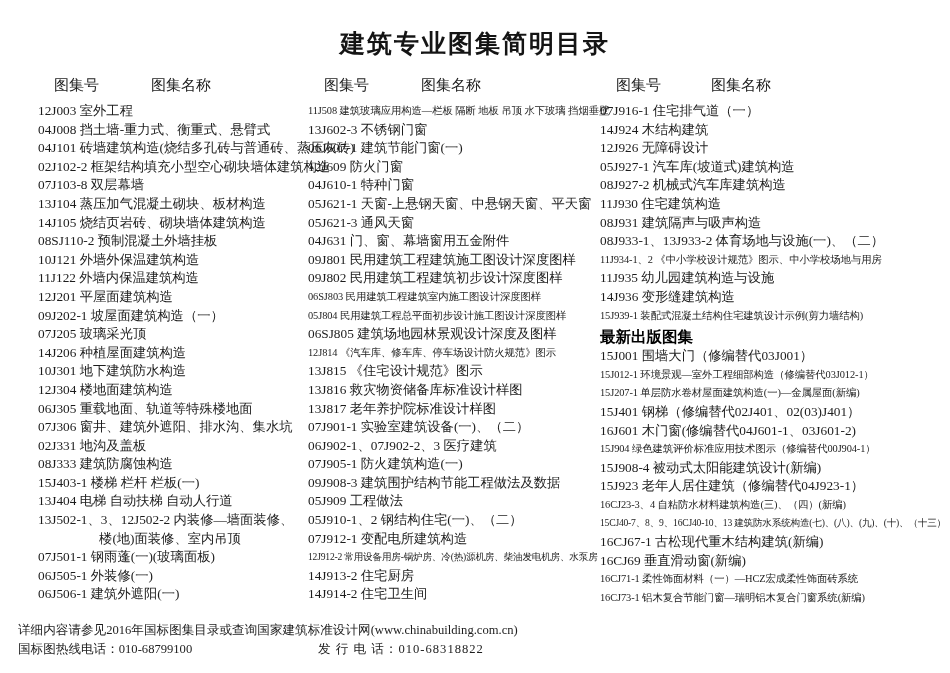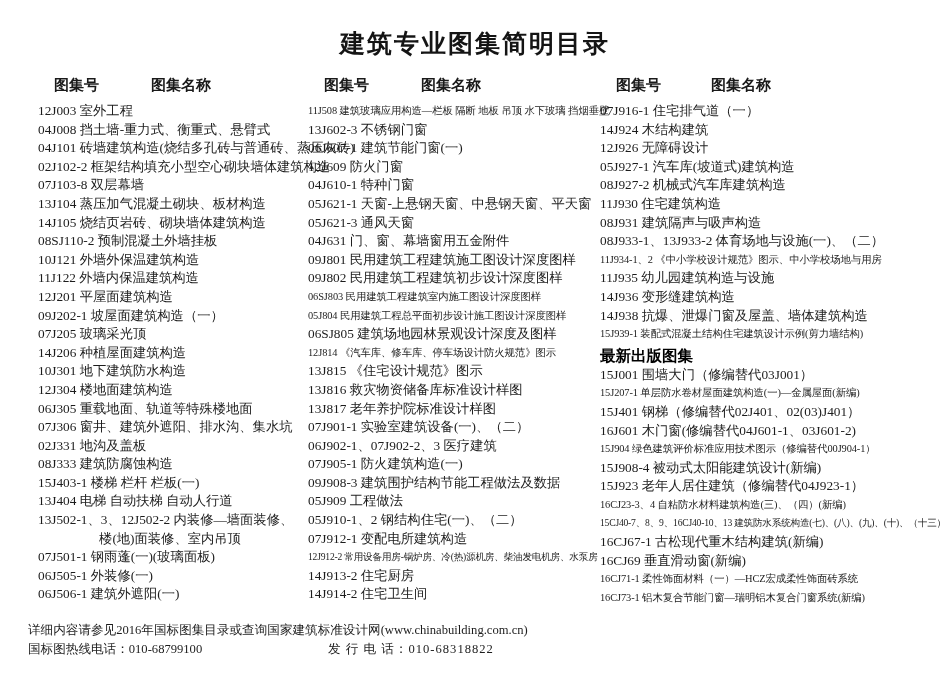--- a/index.html
+++ b/index.html
@@ -43,21 +43,21 @@
     box-sizing: border-box;
   }
   .col-1 { width: 292px; padding-left: 28px; }
   .col-2 { width: 298px; padding-left: 6px; }
   .col-3 { width: 340px; padding-left: 0px; }
 
   .col-head {
     display: flex;
     flex-direction: row;
     font-size: 15px;
-    font-weight: bold;
+    font-weight: normal;
     margin-bottom: 7px;
     white-space: nowrap;
   }
   .col-head .h-no { margin-left: 16px; }
   .col-head .h-name { margin-left: 52px; }
   .col-3 .col-head .h-name { margin-left: 50px; }
 
   .entry {
     font-size: 13.3px;
     line-height: 18.6px;
@@ -82,21 +82,21 @@
     color: #000;
     font-family: "Liberation Sans", "DejaVu Sans", sans-serif;
   }
 
   .footer {
     position: absolute;
     left: 0;
     bottom: 14px;
     width: 806px;
     box-sizing: border-box;
-    padding-left: 28px;
+    padding-left: 18px;
     font-size: 12.6px;
     line-height: 19px;
     color: #1c1c1c;
     white-space: nowrap;
   }
   .footer .line2 {
     display: flex;
     flex-direction: row;
   }
   .footer .hotline { width: 300px; }
@@ -193,24 +193,24 @@
           <div class="entry">14J924  木结构建筑</div>
           <div class="entry">12J926  无障碍设计</div>
           <div class="entry">05J927-1  汽车库(坡道式)建筑构造</div>
           <div class="entry">08J927-2  机械式汽车库建筑构造</div>
           <div class="entry">11J930  住宅建筑构造</div>
           <div class="entry">08J931  建筑隔声与吸声构造</div>
           <div class="entry">08J933-1、13J933-2  体育场地与设施(一)、（二）</div>
           <div class="entry sm">11J934-1、2 《中小学校设计规范》图示、中小学校场地与用房</div>
           <div class="entry">11J935  幼儿园建筑构造与设施</div>
           <div class="entry">14J936  变形缝建筑构造</div>
-          <div class="entry">14J938  抗爆、泄爆门窗及屋盖、墙体建筑构造</div>
           <div class="entry sm">15J939-1 装配式混凝土结构住宅建筑设计示例(剪力墙结构)</div>
           <div class="section-head">最新出版图集</div>
           <div class="entry">15J001  围墙大门（修编替代03J001）</div>
+          <div class="entry sm">15J012-1  环境景观—室外工程细部构造（修编替代03J012-1）</div>
           <div class="entry sm">15J207-1  单层防水卷材屋面建筑构造(一)—金属屋面(新编)</div>
           <div class="entry">15J401  钢梯（修编替代02J401、02(03)J401）</div>
           <div class="entry">16J601  木门窗(修编替代04J601-1、03J601-2)</div>
           <div class="entry sm">15J904  绿色建筑评价标准应用技术图示（修编替代00J904-1）</div>
           <div class="entry">15J908-4  被动式太阳能建筑设计(新编)</div>
           <div class="entry">15J923  老年人居住建筑（修编替代04J923-1）</div>
           <div class="entry sm">16CJ23-3、4 自粘防水材料建筑构造(三)、（四）(新编)</div>
           <div class="entry xs">15CJ40-7、8、9、16CJ40-10、13 建筑防水系统构造(七)、(八)、(九)、(十)、（十三）</div>
           <div class="entry">16CJ67-1  古松现代重木结构建筑(新编)</div>
           <div class="entry">16CJ69  垂直滑动窗(新编)</div>

